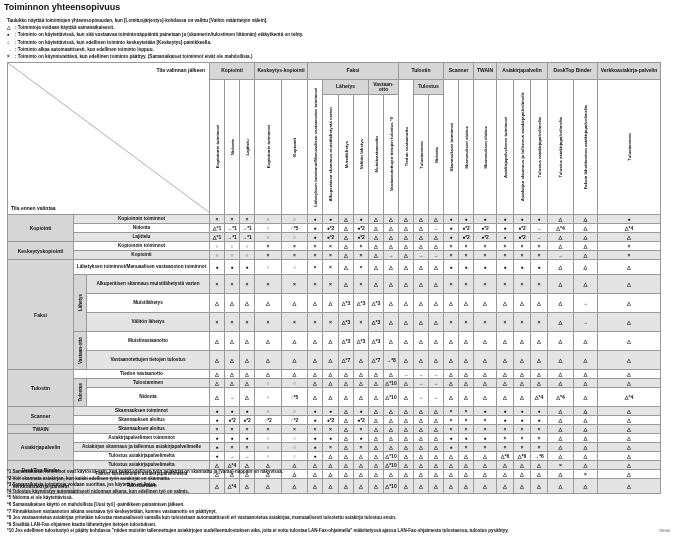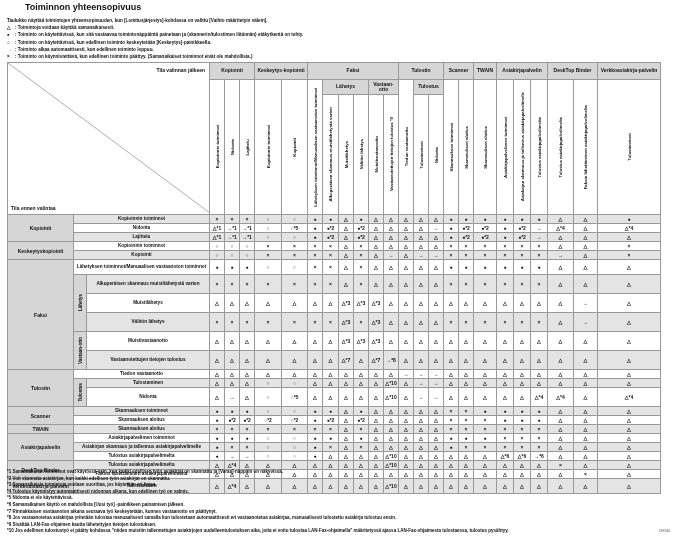--- a/index.html
+++ b/index.html
@@ -1,17 +1,17 @@
 <!DOCTYPE html>
 <html><head>
 <meta charset="utf-8">
 <style>
   html,body{margin:0;padding:0;background:#fff;}
   body{width:680px;height:545px;overflow:hidden;font-family:"Liberation Sans",sans-serif;color:#111;position:relative;}
-  .title{position:absolute;left:25px;top:2px;font-size:9px;font-weight:bold;}
+  .title{position:absolute;left:4px;top:2px;font-size:9px;font-weight:bold;}
   .intro{position:absolute;left:7px;top:17px;font-size:4.6px;line-height:7.2px;font-weight:bold;}
   .intro .sym{display:inline-block;width:8px;}
   table.compat{position:absolute;left:7px;top:62px;border-collapse:collapse;table-layout:fixed;font-size:4.5px;font-weight:bold;}
   table.compat td, table.compat th{border:1px solid #999;padding:0;text-align:center;vertical-align:middle;overflow:hidden;}
   th.grp{background:#d6d6d6;font-size:5px;height:16px;line-height:5.5px;}
   th.sub{background:#d6d6d6;font-size:5px;height:14px;line-height:5.5px;}
   th.vert{background:#fff;height:auto;vertical-align:bottom;}
   th.vert div{writing-mode:vertical-rl;transform:rotate(180deg);white-space:nowrap;margin:0 auto;padding:2px 0;font-size:4.3px;}
   th.corner{background:#fff;position:relative;text-align:left;vertical-align:bottom;}
   th.corner .after{position:absolute;right:4px;top:4px;font-size:5px;}

